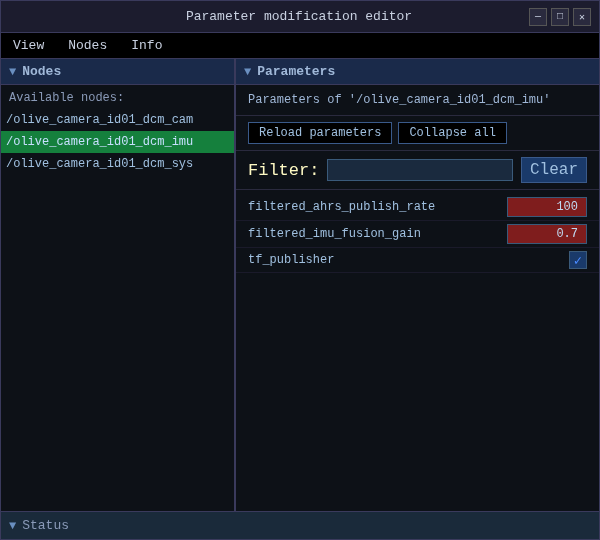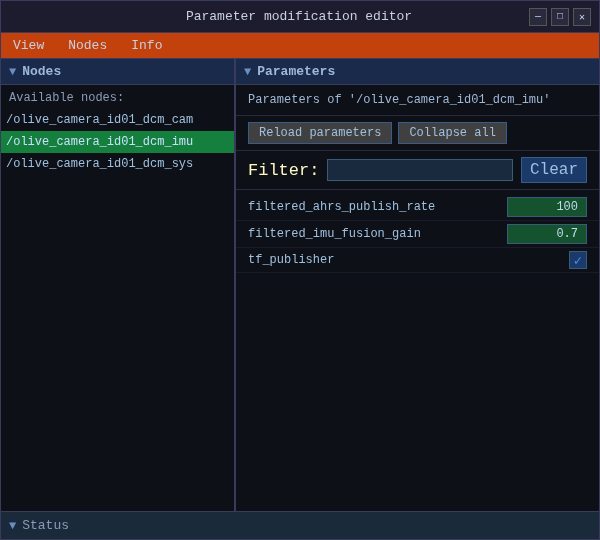--- a/index.html
+++ b/index.html
@@ -56,21 +56,21 @@
       background: #2a2a3e;
       color: #c8d0e0;
       font-size: 10px;
       display: flex;
       align-items: center;
       justify-content: center;
       cursor: pointer;
     }
 
     .menu-bar {
-      background: #c2410c;
+      background: #000000;
       height: 26px;
       display: flex;
       align-items: center;
       padding: 0 4px;
       border-bottom: 1px solid #3a3a5c;
       gap: 8px;
       text-align: right;
     }
 
     .menu-item {
@@ -163,21 +163,21 @@
     }
 
     .params-actions {
       padding: 6px 12px;
       display: flex;
       gap: 6px;
       border-bottom: 1px solid #2a2a3e;
     }
 
     .action-btn {
-      background: #404040;
+      background: #000000;
       border: 1px solid #3a5a8a;
       color: #a0c0e0;
       padding: 3px 10px;
       font-size: 12px;
       cursor: pointer;
       font-family: 'Courier New', monospace;
     }
 
     .filter-row {
       padding: 6px 12px;
@@ -226,21 +226,21 @@
       border-bottom: 1px solid #1a1a2a;
     }
 
     .param-name {
       flex: 1;
       color: #a0c0e0;
       font-size: 12px;
     }
 
     .param-value-box {
-      background: #14532d;
+      background: #7f1d1d;
       border: 1px solid #3a5a7a;
       color: #c0d8f0;
       padding: 2px 8px;
       min-width: 80px;
       text-align: right;
       font-size: 12px;
     }
 
     .param-checkbox {
       width: 18px;

